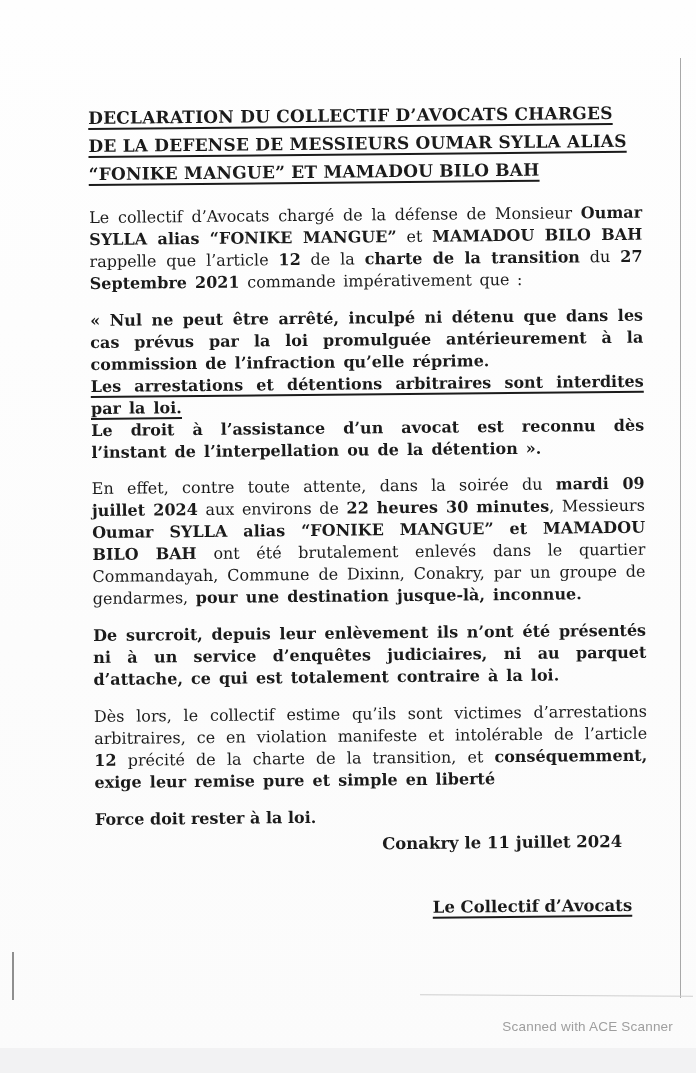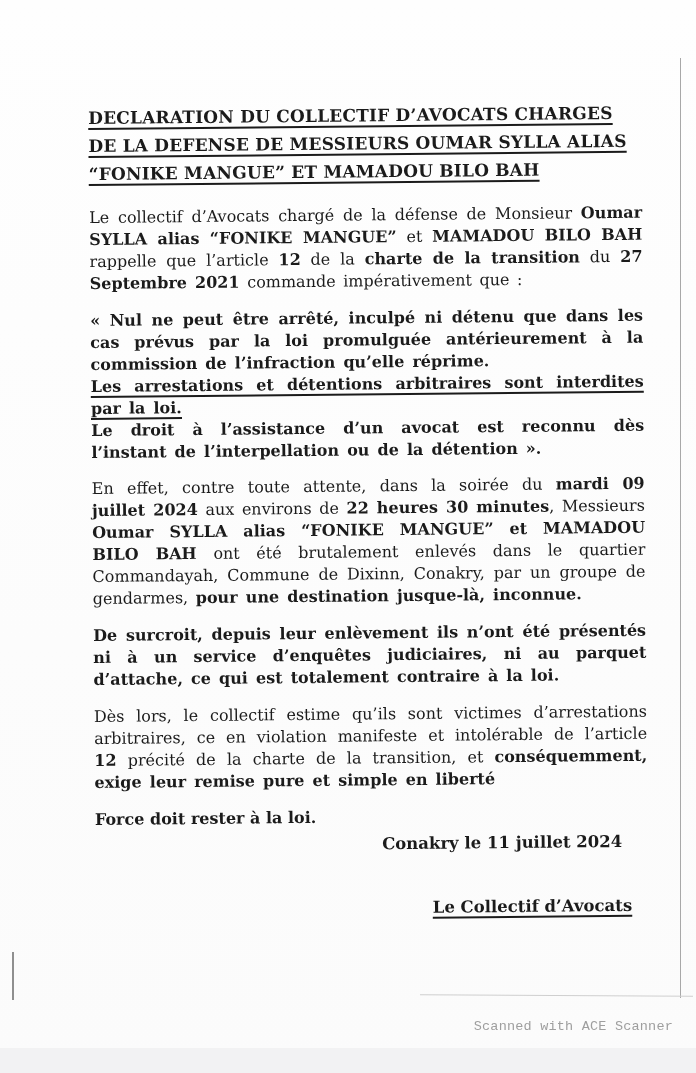--- a/index.html
+++ b/index.html
@@ -104,21 +104,21 @@
     left: 12px;
     top: 952px;
     width: 2px;
     height: 48px;
     background: #8f8f8f;
   }
   .scanner-credit {
     position: absolute;
     top: 1019px;
     right: 23px;
-    font-family: Liberation Mono, monospace;
+    font-family: Liberation Sans, sans-serif;
     font-size: 13.5px;
     color: #9e9e9e;
     letter-spacing: 0.2px;
   }
   .bottom-strip {
     position: absolute;
     left: 0;
     bottom: 0;
     width: 100%;
     height: 25px;

